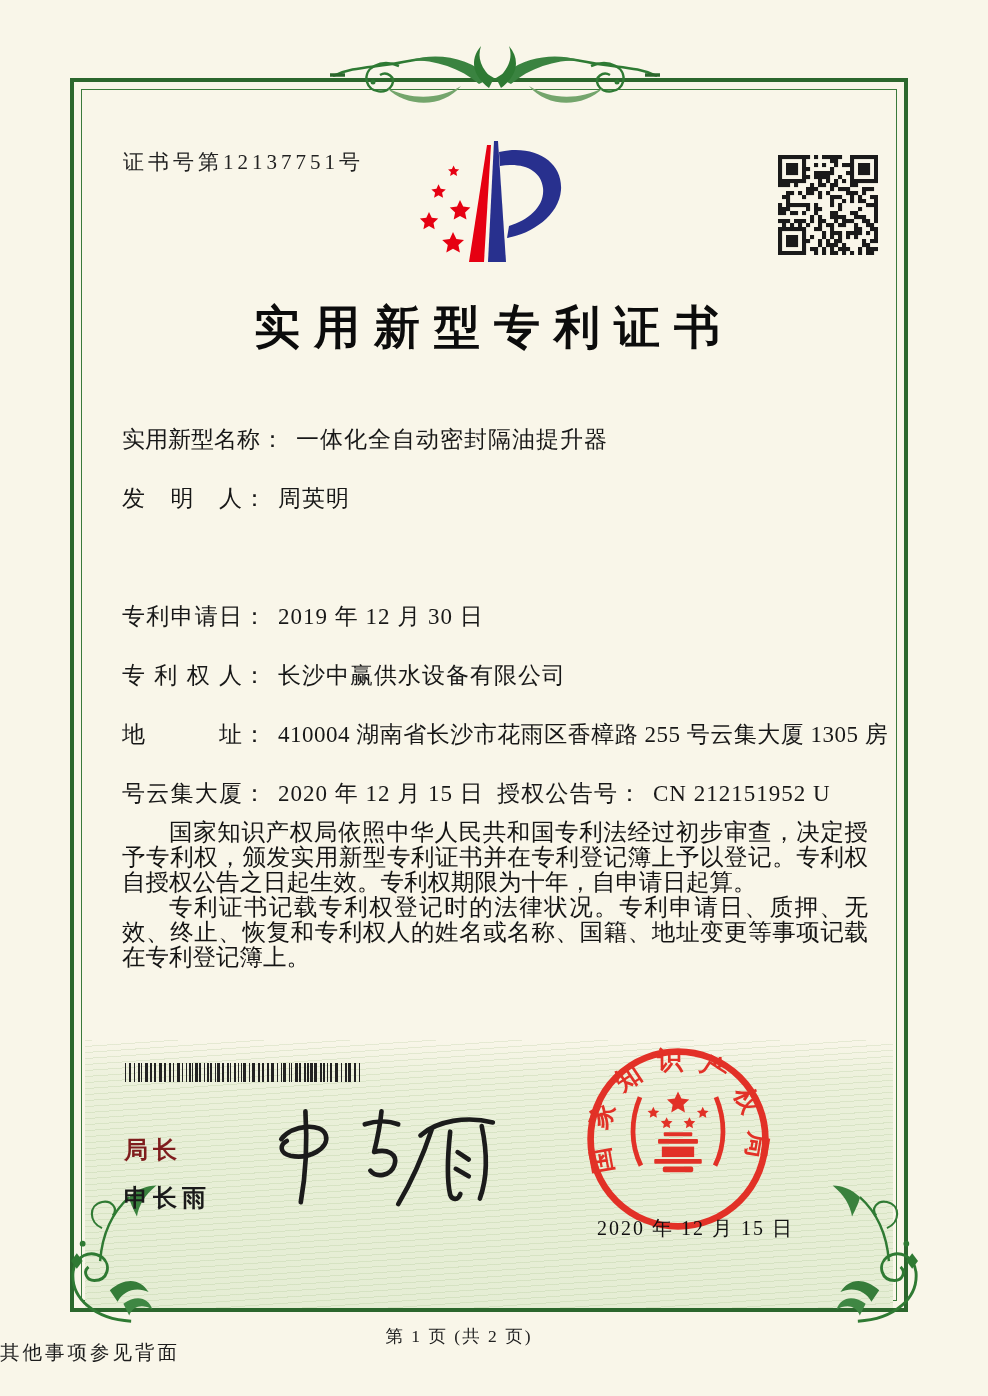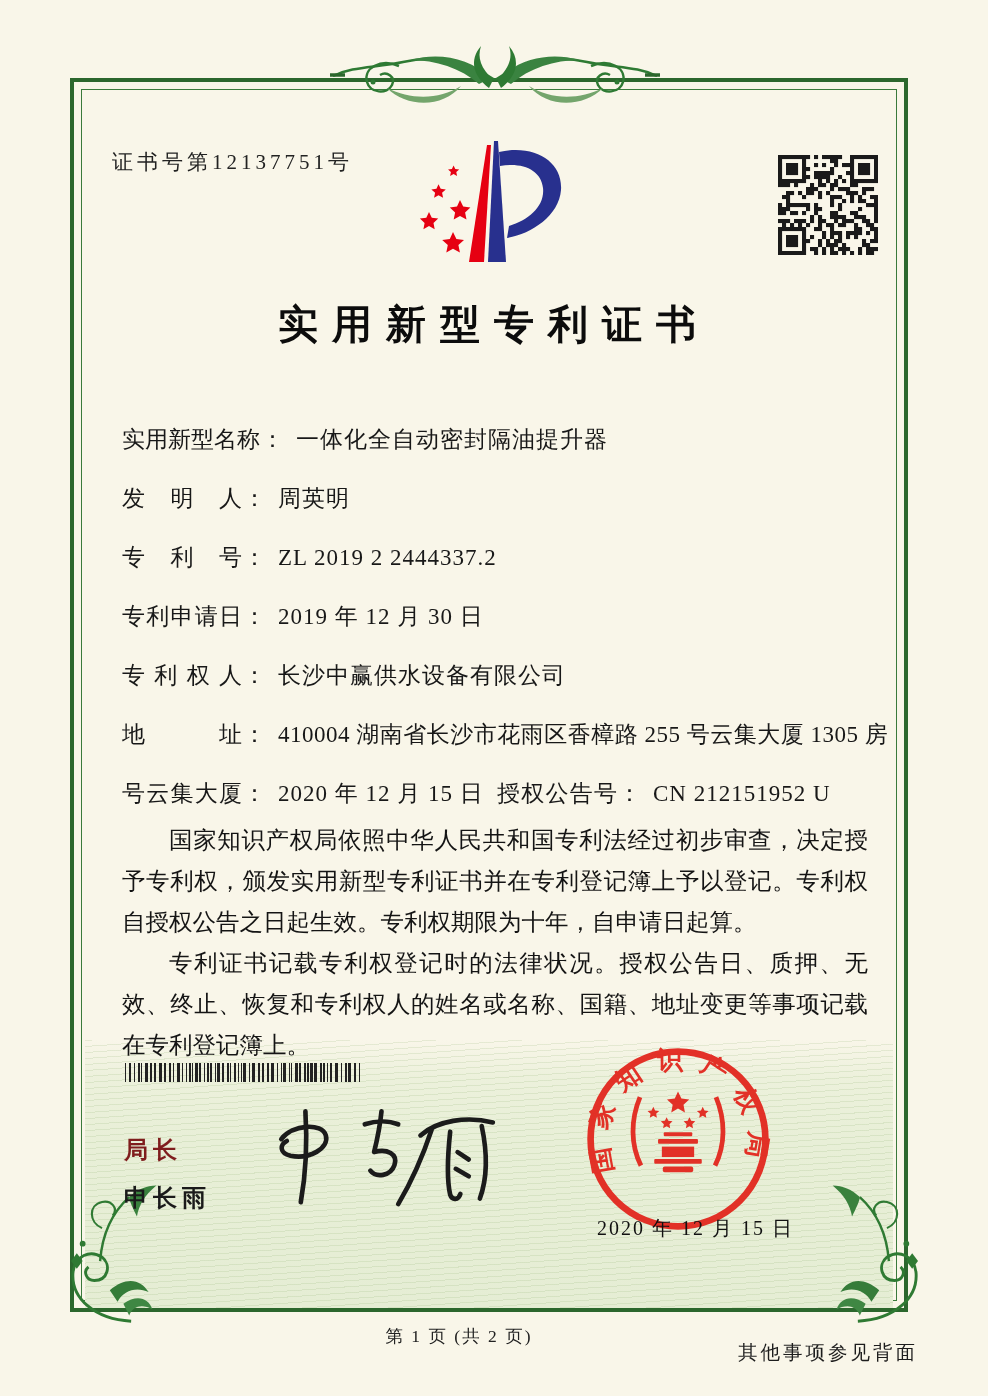--- a/index.html
+++ b/index.html
@@ -18,49 +18,49 @@
     background:
       repeating-linear-gradient(176deg, rgba(140,175,110,0.18) 0 1px, rgba(0,0,0,0) 1px 6px),
       linear-gradient(180deg, rgba(232,239,215,0) 0%, rgba(232,239,215,0.75) 14%, #e8efd7 38%, #e5edd4 100%);
   }
   
   .orn{position:absolute;}
   .orn-top{left:330px;top:36px;width:330px;height:90px;}
   .orn-bl{left:46px;top:1168px;width:115px;height:160px;}
   .orn-br{left:828px;top:1168px;width:115px;height:160px;transform:scaleX(-1);}
   
-  .cert-no{position:absolute;left:112px;top:148px;font-size:21px;letter-spacing:4px;color:#222;}
+  .cert-no{position:absolute;left:123px;top:148px;font-size:21px;letter-spacing:4px;color:#222;}
   .logo{position:absolute;left:413px;top:140px;width:158px;height:128px;}
   .qr{position:absolute;left:778px;top:155px;width:100px;height:100px;}
   .title{position:absolute;left:0;top:297px;width:988px;text-align:center;
-    font-size:40px;font-weight:bold;letter-spacing:14px;color:#0c0c0c;}
+    font-size:46px;font-weight:bold;letter-spacing:14px;color:#0c0c0c;}
   
   .row{position:absolute;left:122px;font-size:23px;white-space:nowrap;color:#181818;text-decoration:underline;}
   .flabel{display:inline-block;vertical-align:top;}
   .flabel.j{width:120px;text-align:justify;text-align-last:justify;text-justify:inter-character;}
   .colon{display:inline-block;margin-left:1px;}
   .fvalue{display:inline-block;margin-left:12px;letter-spacing:1px;}
   .grant-pair{position:absolute;left:375px;top:0;white-space:nowrap;}
   
   .paras{position:absolute;left:122px;top:820px;width:746px;font-size:23.5px;
-    line-height:41px;text-align:justify;color:#141414;}
+    line-height:25px;text-align:justify;color:#141414;}
   .paras p{margin:0;text-indent:2em;}
   
   .barcode{position:absolute;left:125px;top:1063px;width:240px;height:19px;}
   .director-label{position:absolute;left:124px;top:1134px;font-size:24px;letter-spacing:5px;
     font-family:Liberation Serif, serif;font-weight:600;color:#7f1d1d;}
   .director-name{position:absolute;left:124px;top:1182px;font-size:24px;letter-spacing:5px;
     font-family:"Liberation Sans","DejaVu Sans",sans-serif;font-weight:600;color:#1a1a1a;}
   .signature{position:absolute;left:272px;top:1100px;width:232px;height:120px;}
   .seal{position:absolute;left:583px;top:1044px;width:190px;height:190px;opacity:0.93;}
   .seal-date{position:absolute;left:597px;top:1215px;font-size:20px;letter-spacing:2px;color:#111;
     white-space:nowrap;}
   .page-no{position:absolute;left:0;top:1276px;width:918px;text-align:center;font-size:17.5px;
     letter-spacing:2px;color:#222;margin-top:48px;}
-  .back-note{position:absolute;left:0;top:1339px;width:918px;text-align:right;font-size:19.5px;
+  .back-note{position:absolute;left:0;top:1339px;width:918px;text-align:left;font-size:19.5px;
     letter-spacing:3px;color:#1d1d1d;}
 </style>
 </head>
 <body>
 
 <div class="page">
 
   <div class="border-outer"></div>
   <div class="border-inner"></div>
 
@@ -435,42 +435,39 @@
     </svg>
 
   <div class="title">实用新型专利证书</div>
 
   <div class="row" style="top:424px">
     <span class="flabel">实用新型名称</span><span class="colon">：</span><span class="fvalue">一体化全自动密封隔油提升器</span>
   </div>
   <div class="row" style="top:483px">
     <span class="flabel j">发明人</span><span class="colon">：</span><span class="fvalue">周英明</span>
   </div>
-  <div class="row" style="top:542px">
-    <span class="flabel j">专利号</span><span class="colon">：</span><span class="fvalue">ZL 2019 2 2444337.2</span>
-  </div>
   <div class="row" style="top:601px">
     <span class="flabel j">专利申请日</span><span class="colon">：</span><span class="fvalue">2019 年 12 月 30 日</span>
   </div>
   <div class="row" style="top:660px">
     <span class="flabel j">专利权人</span><span class="colon">：</span><span class="fvalue">长沙中赢供水设备有限公司</span>
   </div>
   <div class="row" style="top:719px">
     <span class="flabel j">地址</span><span class="colon">：</span><span class="fvalue" style="letter-spacing:0.5px">410004 湖南省长沙市花雨区香樟路 255 号云集大厦 1305 房</span>
   </div>
   <div class="row" style="top:778px">
     <span class="flabel j">号云集大厦</span><span class="colon">：</span><span class="fvalue">2020 年 12 月 15 日</span>
     <span class="grant-pair">
       <span class="flabel j">授权公告号</span><span class="colon">：</span><span class="fvalue">CN 212151952 U</span>
     </span>
   </div>
 
   <div class="paras">
     <p>国家知识产权局依照中华人民共和国专利法经过初步审查，决定授予专利权，颁发实用新型专利证书并在专利登记簿上予以登记。专利权自授权公告之日起生效。专利权期限为十年，自申请日起算。</p>
-    <p>专利证书记载专利权登记时的法律状况。授权公告日、质押、无效、终止、恢复和专利权人的姓名或名称、国籍、地址变更等事项记载在专利登记簿上。</p>
+    <p>专利证书记载专利权登记时的法律状况。专利申请日、质押、无效、终止、恢复和专利权人的姓名或名称、国籍、地址变更等事项记载在专利登记簿上。</p>
   </div>
 
   <svg id="barcode-svg" class="barcode" viewBox="0 0 240 19" preserveAspectRatio="none">
       <rect x="0" y="0" width="1" height="19" fill="#222"></rect>
       <rect x="4" y="0" width="2" height="19" fill="#222"></rect>
       <rect x="9" y="0" width="1" height="19" fill="#222"></rect>
       <rect x="13" y="0" width="2" height="19" fill="#222"></rect>
       <rect x="16" y="0" width="1" height="19" fill="#222"></rect>
       <rect x="20" y="0" width="3" height="19" fill="#222"></rect>
       <rect x="25" y="0" width="2" height="19" fill="#222"></rect>

